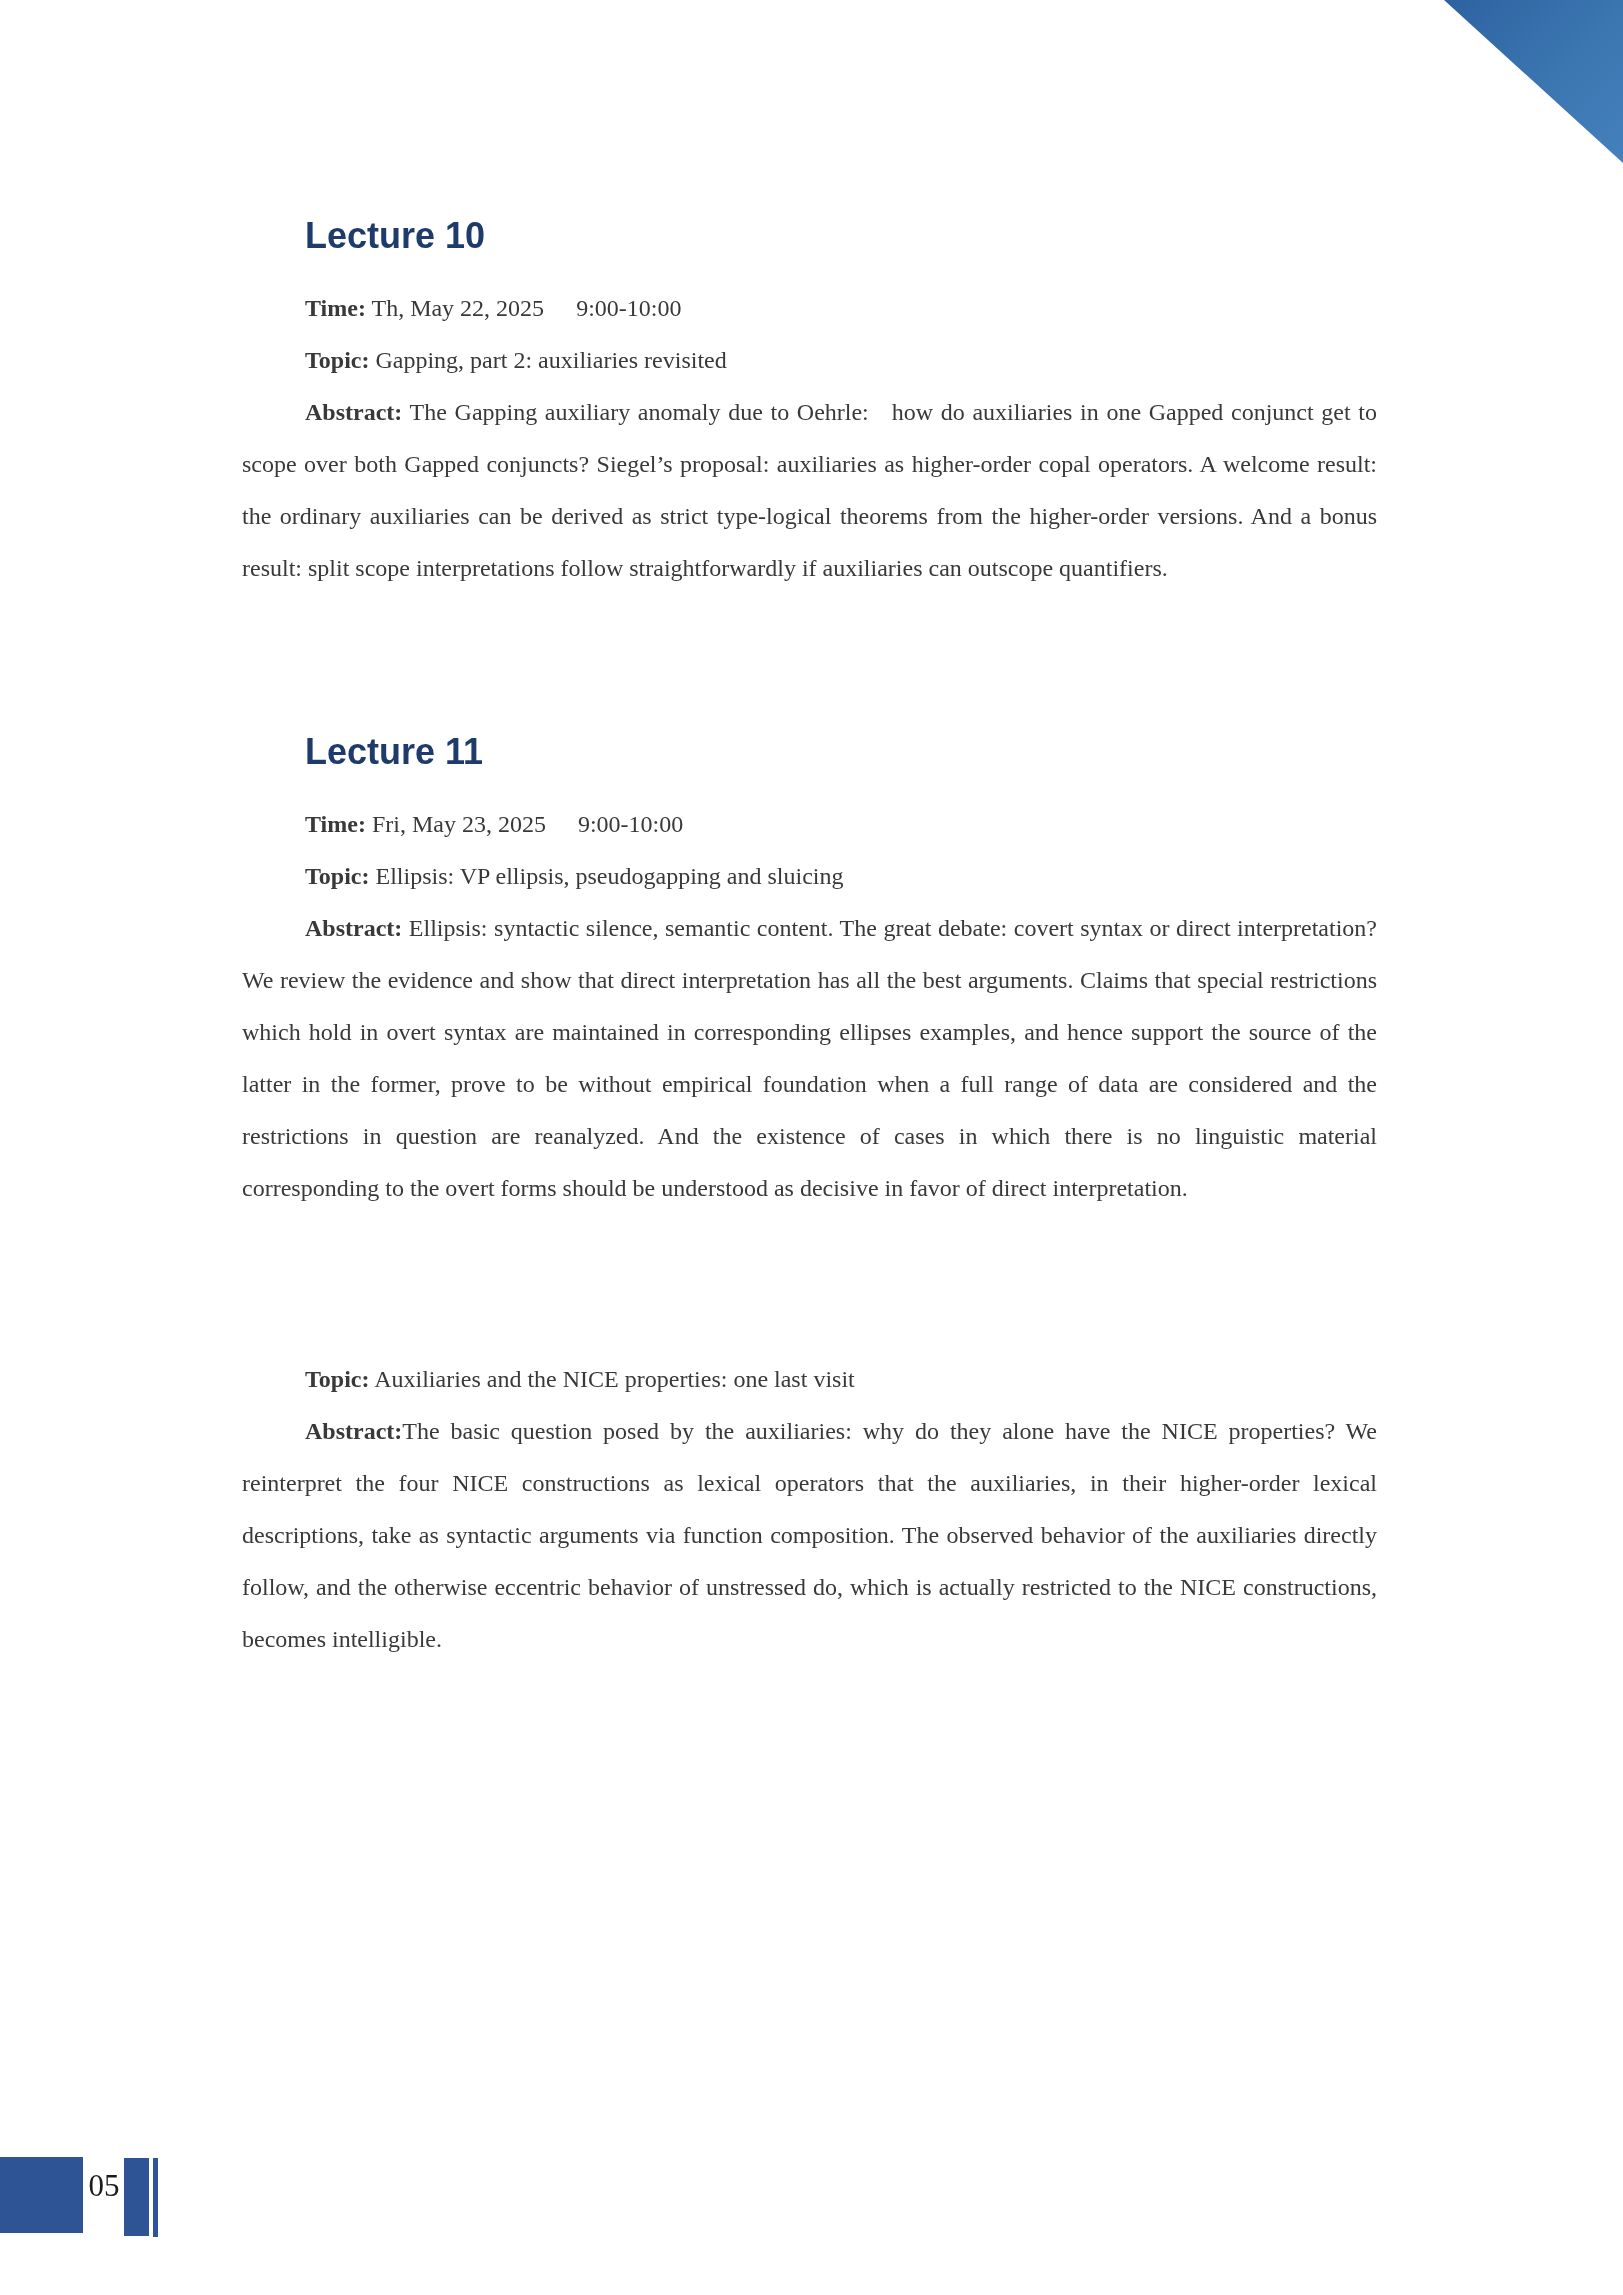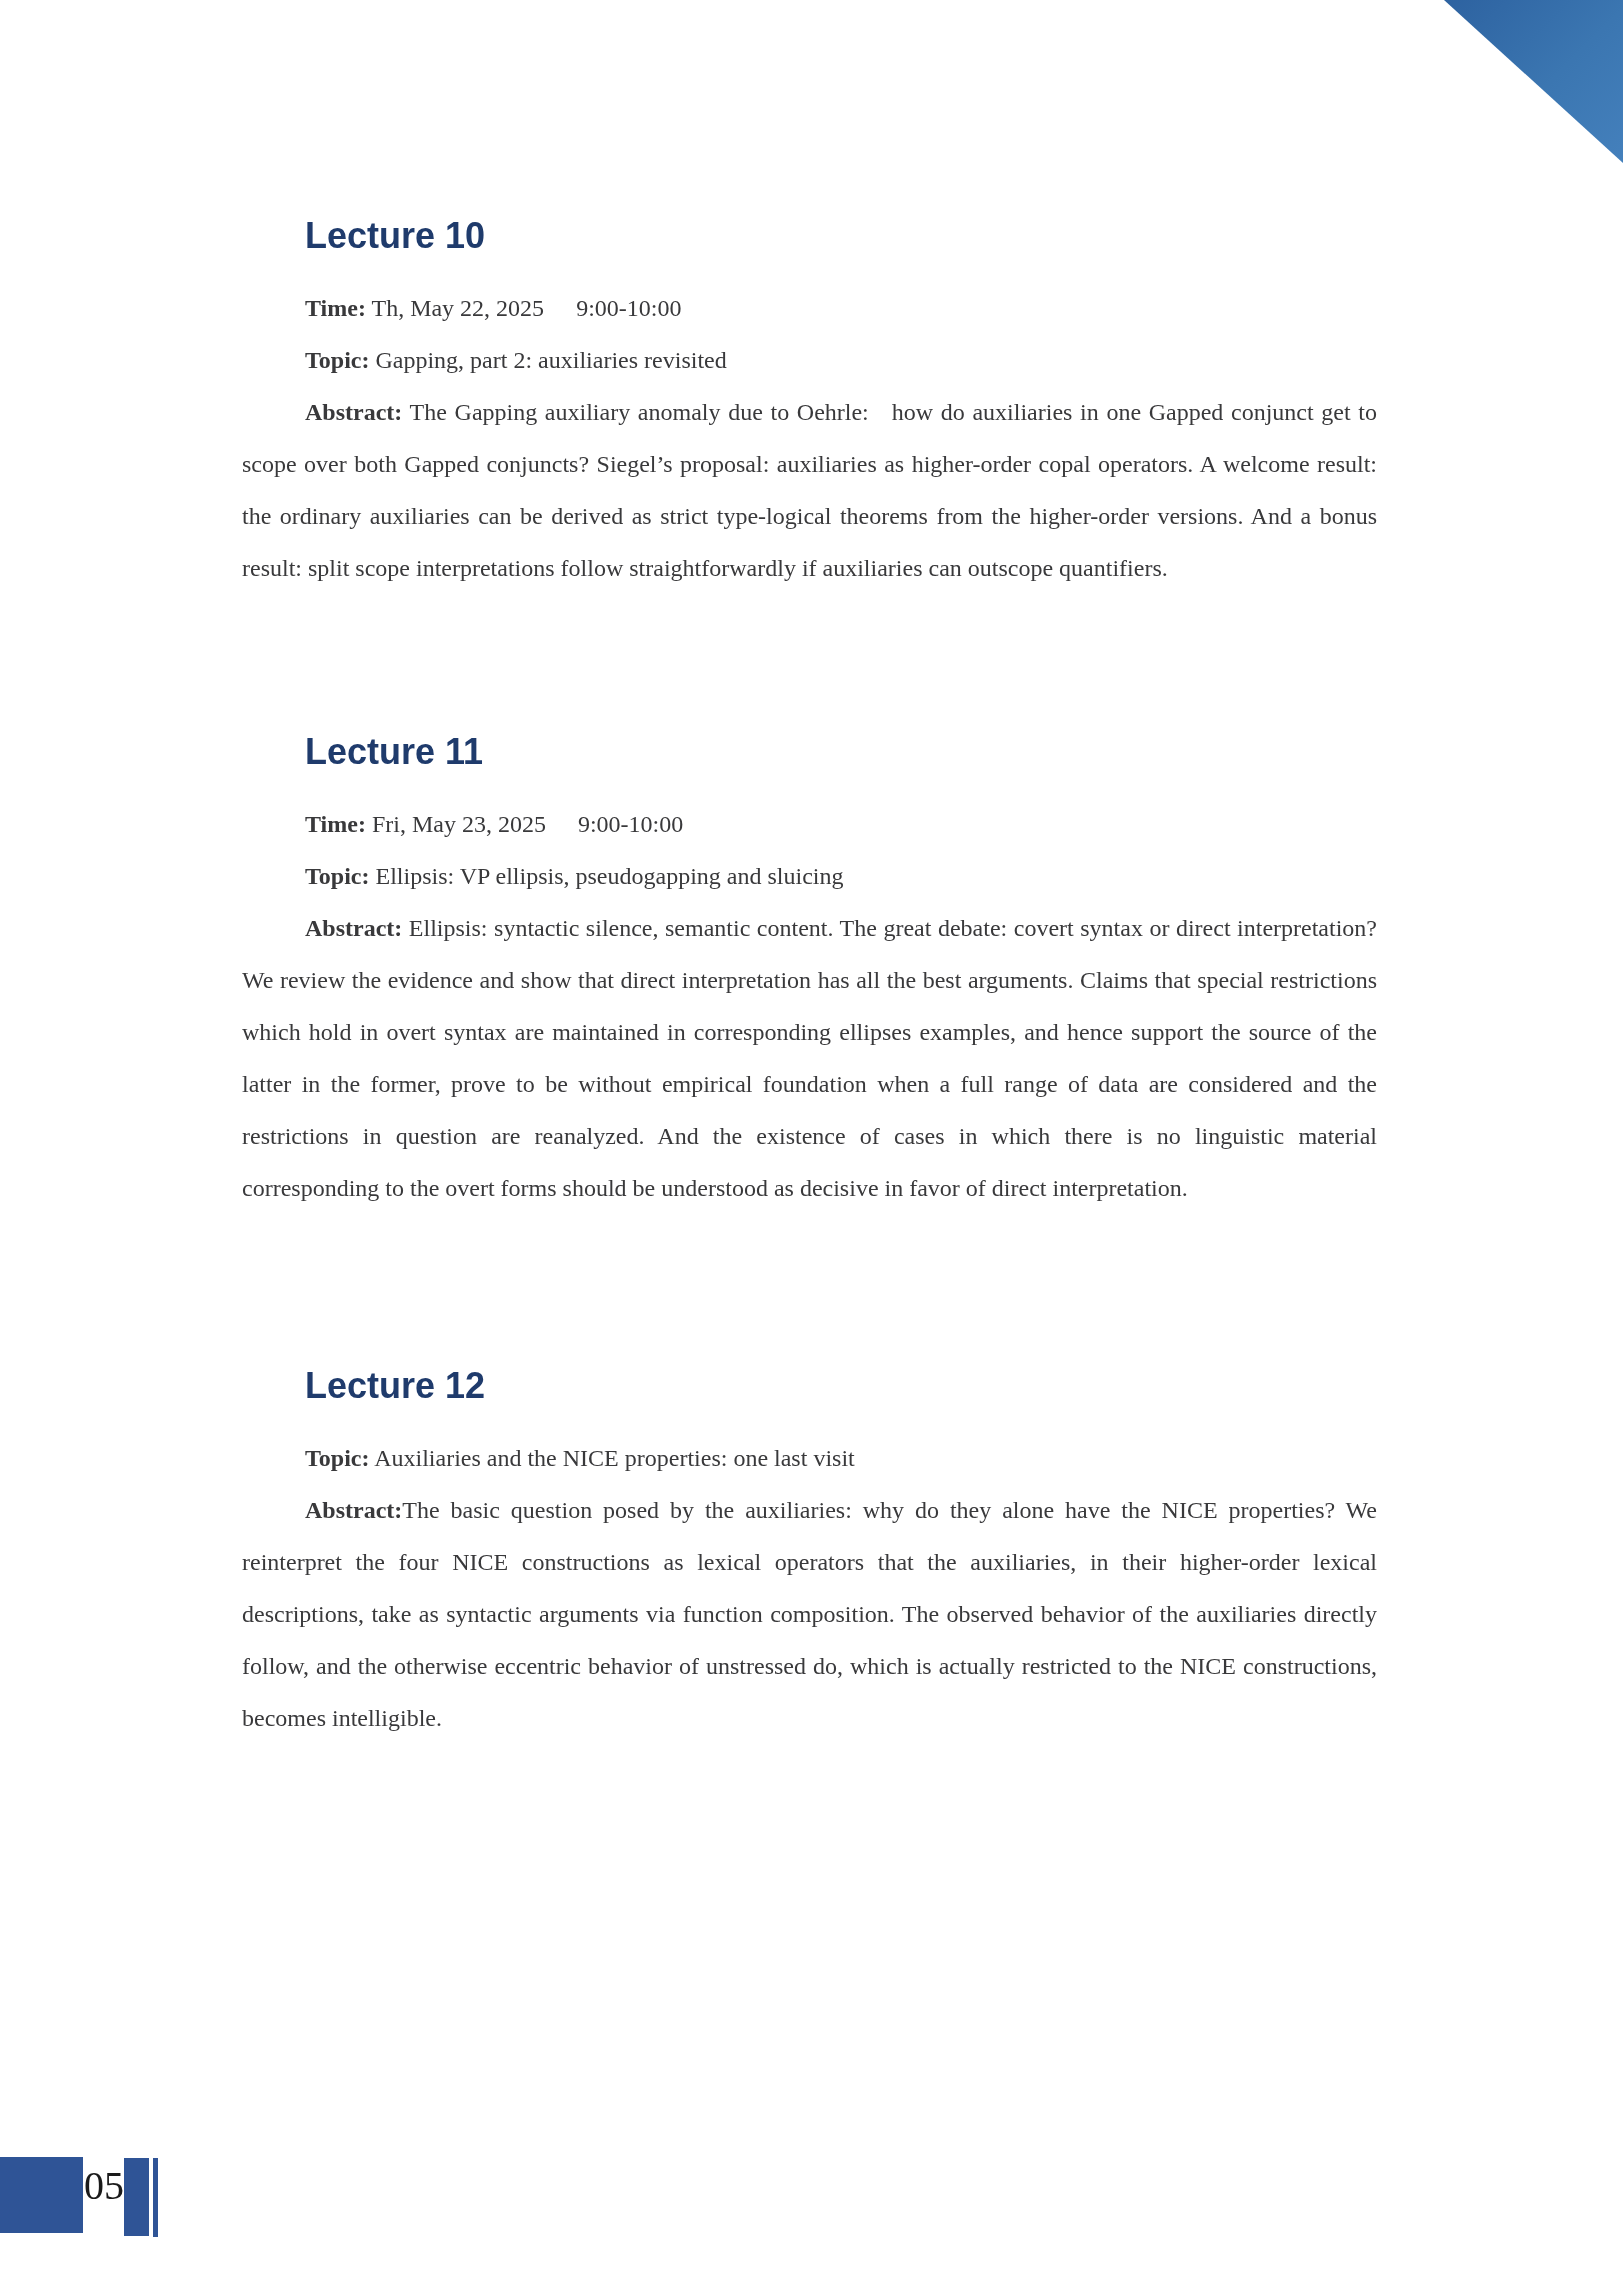--- a/index.html
+++ b/index.html
@@ -69,21 +69,21 @@
     width: 83px;
     height: 76px;
     background: var(--footer-accent, #2f5496);
   }
   .page-number {
     position: absolute;
     left: 84px;
     top: 2167px;
     width: 40px;
     font-family: "Liberation Serif", serif;
-    font-size: 40px;
+    font-size: 31px;
     line-height: 38px;
     color: var(--page-number-text, #1a1a1a);
     text-align: center;
   }
   .footer-bar {
     position: absolute;
     left: 124px;
     top: 2158px;
     width: 24.6px;
     height: 78px;
@@ -115,21 +115,20 @@
     </section>
 
     <section class="lecture" id="sec1">
       <h2 class="lec-title">Lecture 11</h2>
       <p class="meta"><b class="lbl">Time:</b> <span>Fri, May 23, 2025</span><span class="timegap"></span><span>9:00-10:00</span></p>
       <p class="meta"><b class="lbl">Topic:</b> <span>Ellipsis: VP ellipsis, pseudogapping and sluicing</span></p>
       <p class="abstract"><b class="lbl">Abstract:</b><span> </span><span>Ellipsis: syntactic silence, semantic content. The great debate: covert syntax or direct interpretation? We review the evidence and show that direct interpretation has all the best arguments. Claims that special restrictions which hold in overt syntax are maintained in corresponding ellipses examples, and hence support the source of the latter in the former, prove to be without empirical foundation when a full range of data are considered and the restrictions in question are reanalyzed. And the existence of cases in which there is no linguistic material corresponding to the overt forms should be understood as decisive in favor of direct interpretation.</span></p>
     </section>
 
     <section class="lecture" id="sec2">
-      <h2 class="lec-title">Lecture 12</h2>
       <p class="meta"><b class="lbl">Topic:</b> <span>Auxiliaries and the NICE properties: one last visit</span></p>
       <p class="abstract"><b class="lbl">Abstract:</b><span></span><span>The basic question posed by the auxiliaries: why do they alone have the NICE properties? We reinterpret the four NICE constructions as lexical operators that the auxiliaries, in their higher-order lexical descriptions, take as syntactic arguments via function composition. The observed behavior of the auxiliaries directly follow, and the otherwise eccentric behavior of unstressed do, which is actually restricted to the NICE constructions, becomes intelligible.</span></p>
     </section>
 
   </main>
 
   <footer>
     <div class="footer-square"></div>
     <div class="page-number">05</div>
     <div class="footer-bar"></div>

